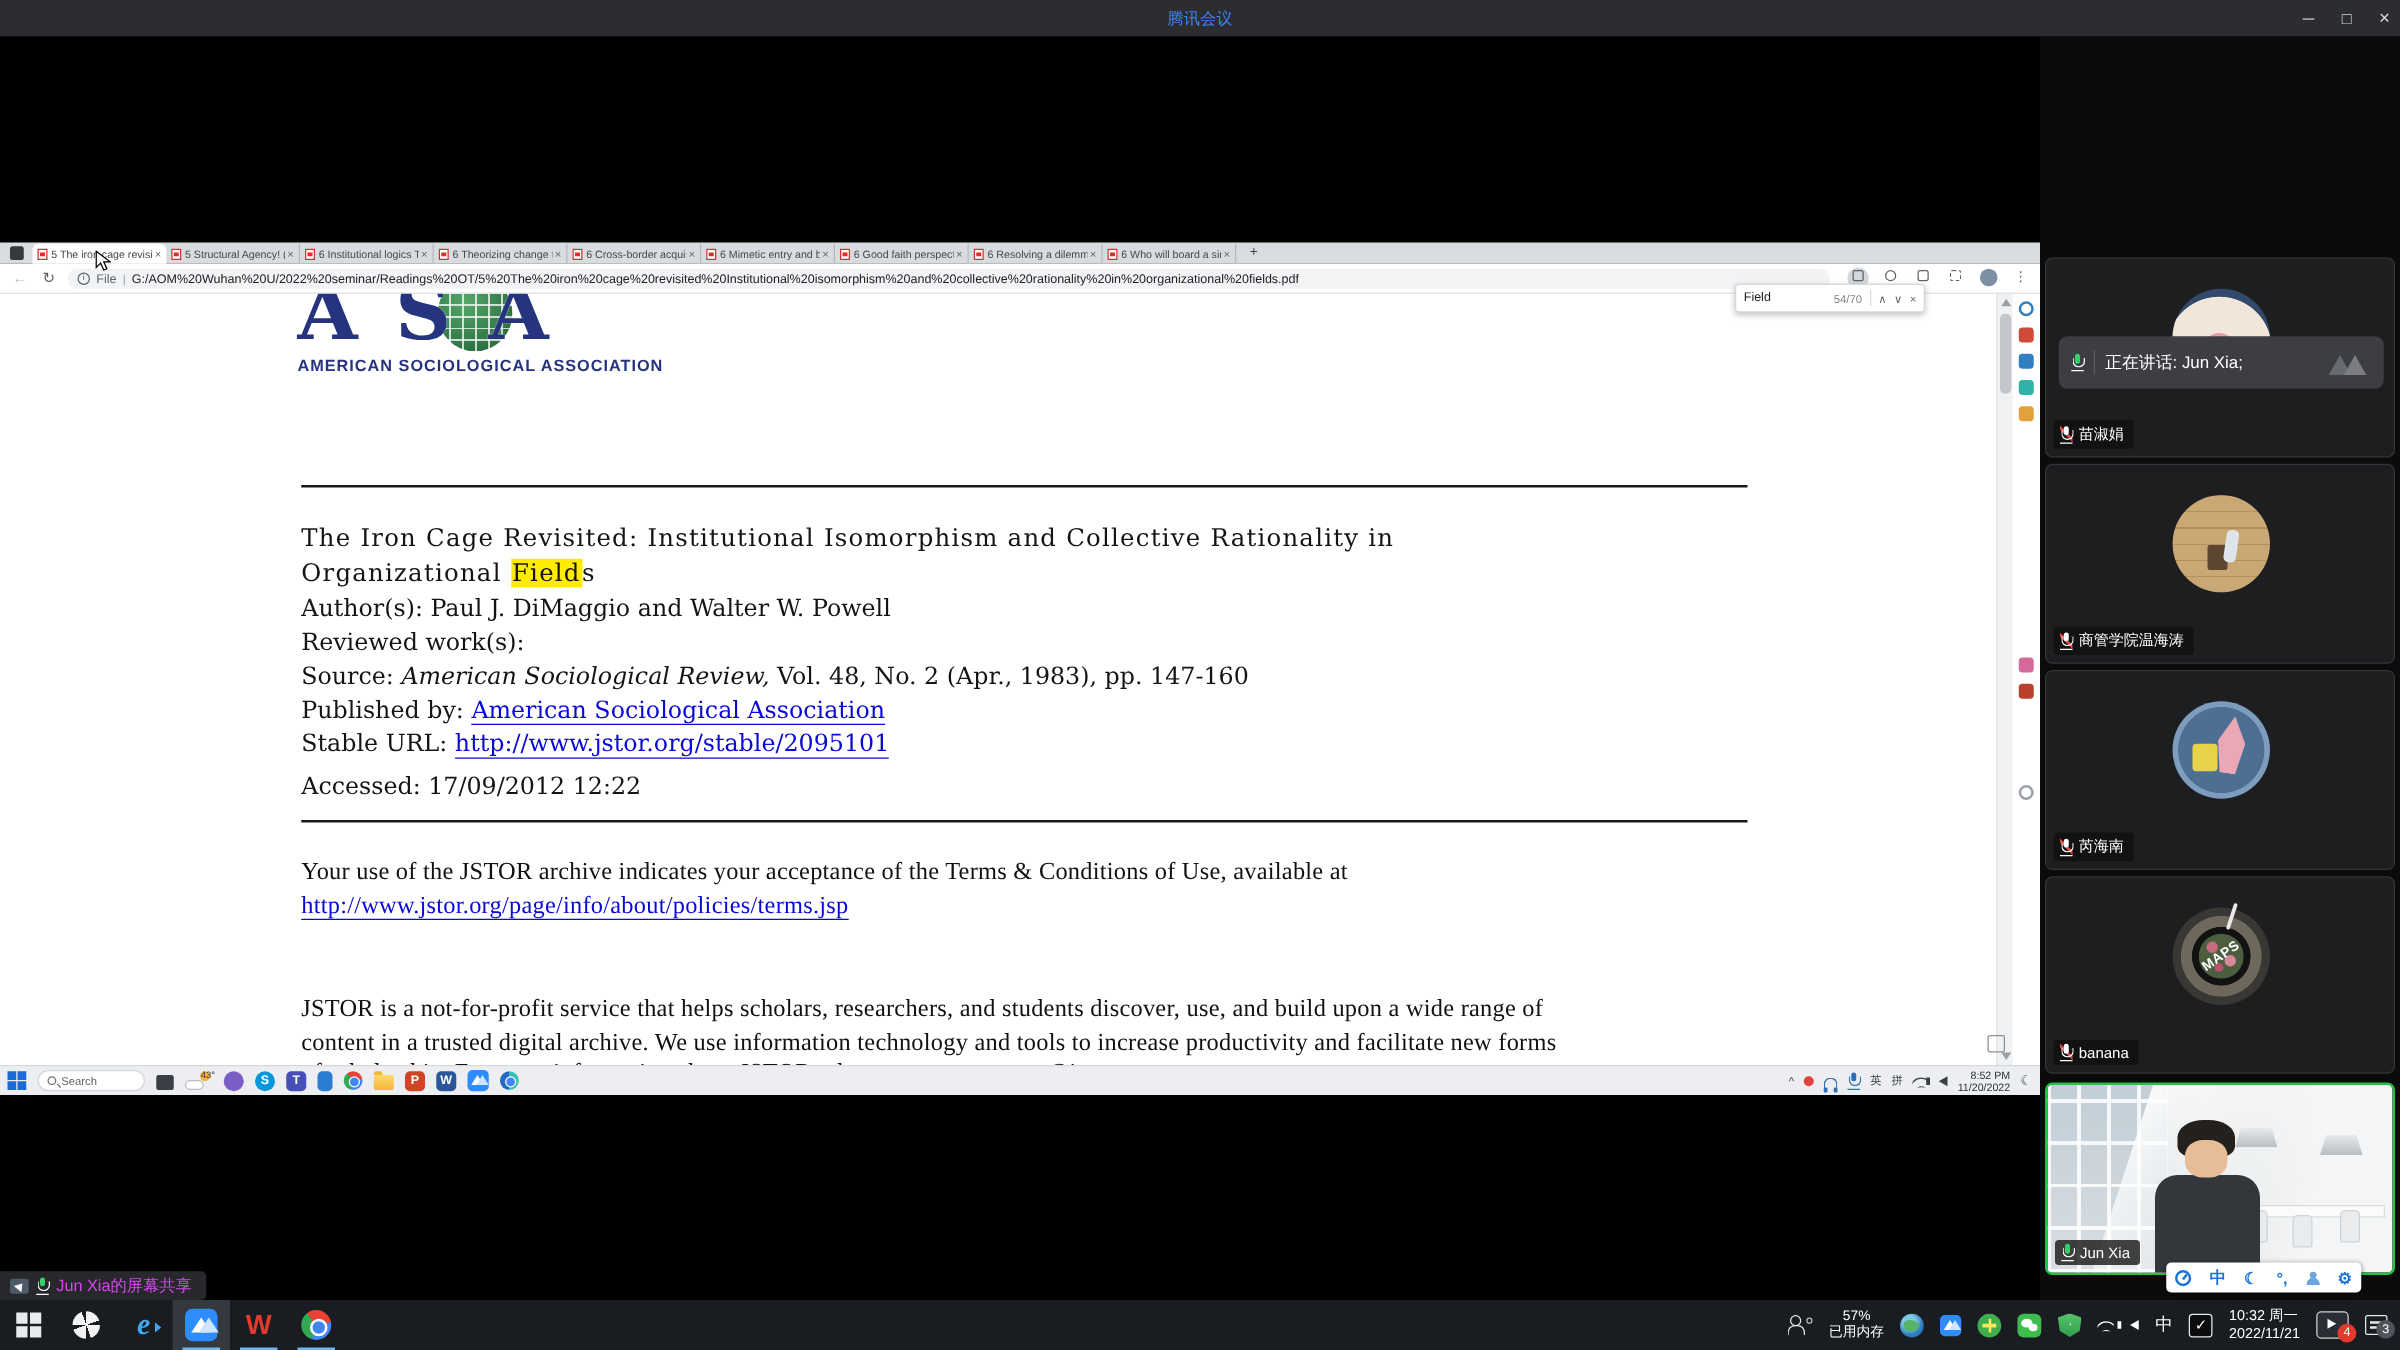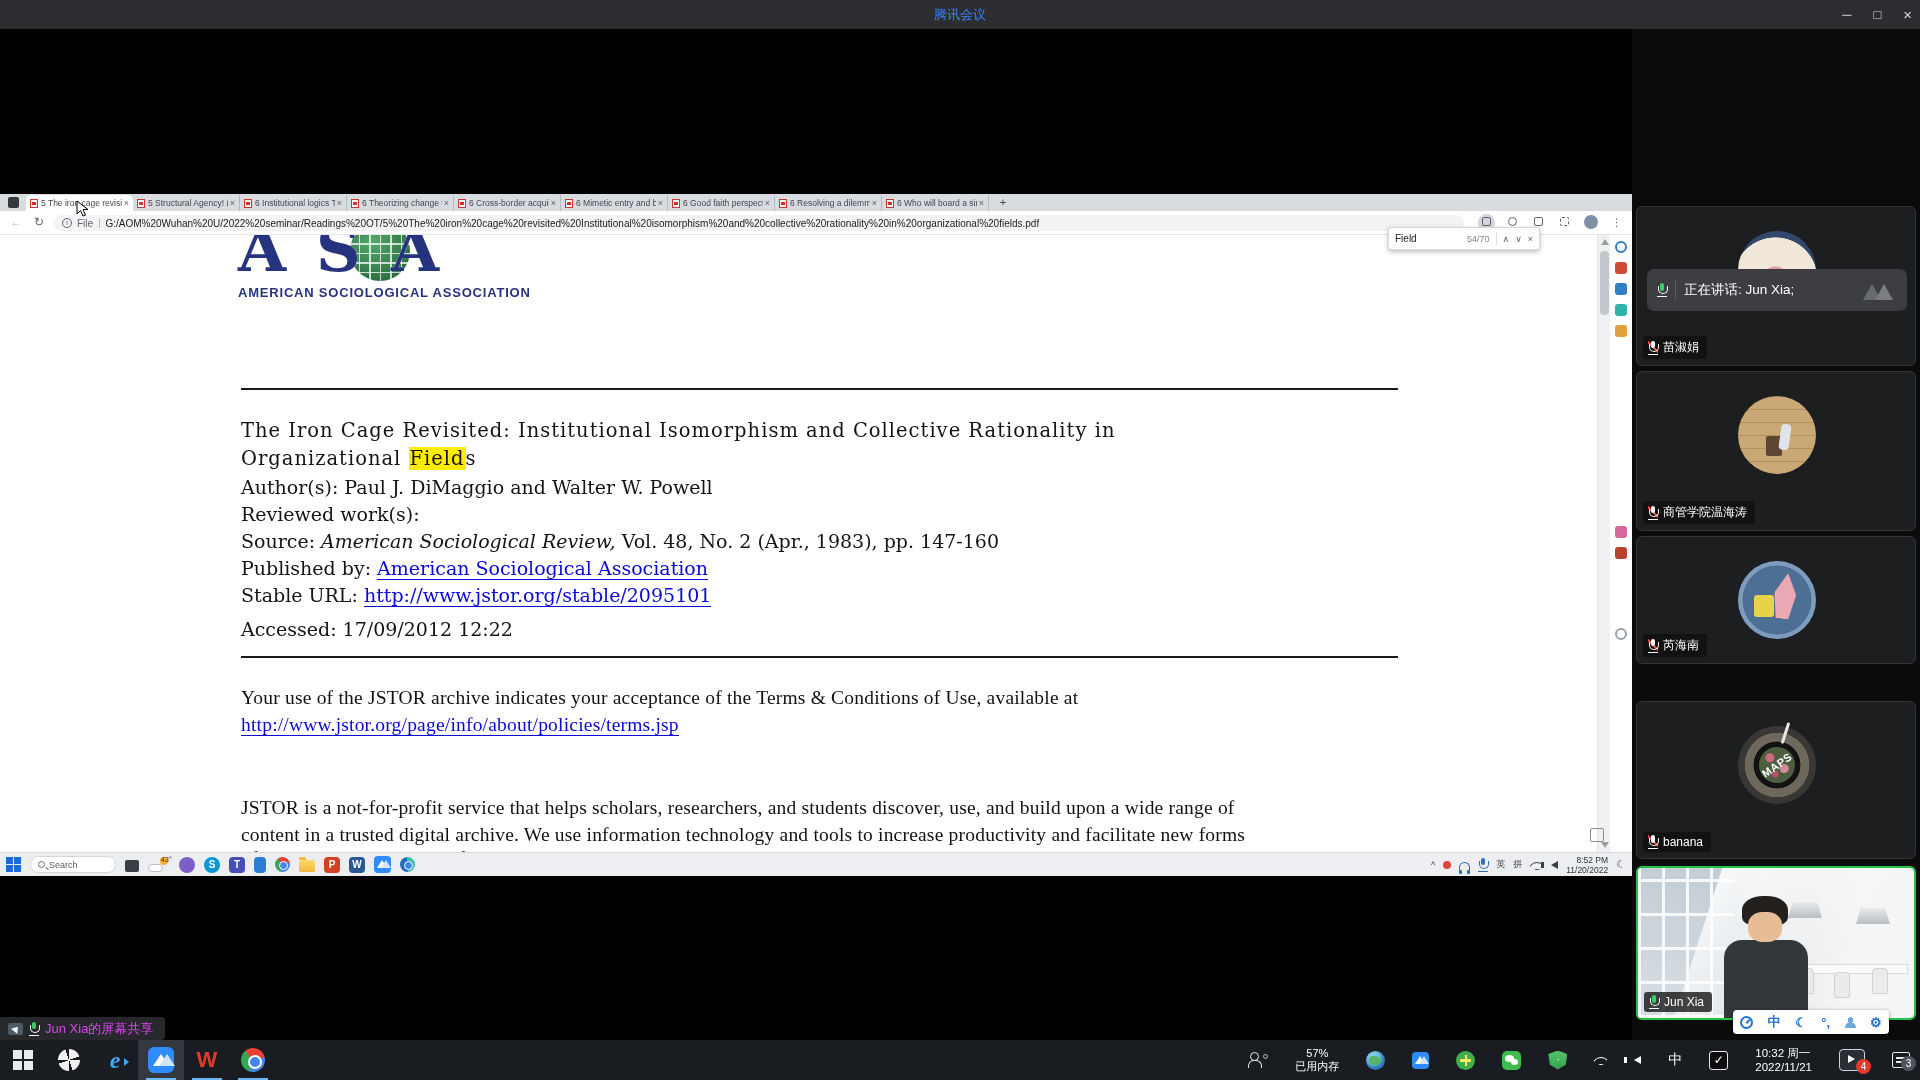--- a/index.html
+++ b/index.html
@@ -196,21 +196,21 @@
 .ielogo::after{content:"";position:absolute;right:-9px;top:9px;border-left:5px solid #3fa9f5;border-top:4px solid transparent;border-bottom:4px solid transparent}
 .tmlogo{width:26px;height:26px;background:#2d8cff;border-radius:6px;position:relative}
 .tmlogo::before{content:"";position:absolute;left:5px;top:7px;width:0;height:0;border-left:8px solid transparent;border-right:8px solid transparent;border-bottom:12px solid #fff}
 .tmlogo::after{content:"";position:absolute;left:11px;top:7px;width:0;height:0;border-left:8px solid transparent;border-right:8px solid transparent;border-bottom:12px solid #cfe4ff}
 .tmlogo.small{width:17px;height:17px;border-radius:4px}
 .tmlogo.small::before{left:3px;top:4px;border-left-width:5px;border-right-width:5px;border-bottom-width:8px}
 .tmlogo.small::after{left:7px;top:4px;border-left-width:5px;border-right-width:5px;border-bottom-width:8px}
 .wpslogo{color:#e33a2f;font-weight:bold;font-size:22px}
 .chromelg{width:24px;height:24px;border-radius:50%;background:conic-gradient(from -40deg,#ea4335 0 33%,#4285f4 33% 66%,#34a853 66% 100%);position:relative}
 .chromelg::after{content:"";position:absolute;left:7px;top:7px;width:10px;height:10px;background:#4285f4;border:2px solid #fff;border-radius:50%}
-.hb-right{margin-left:auto;display:flex;align-items:center;gap:27px;padding-right:10px;color:#fff}
+.hb-right{margin-left:auto;display:flex;align-items:center;gap:13px;padding-right:10px;color:#fff}
 .memtext{font-size:11px;line-height:13px;text-align:center}
 .trayico{width:19px;height:19px;border-radius:4px;position:relative;flex:0 0 auto}
 .globeico{border-radius:50%;background:radial-gradient(circle at 40% 35%,#7ec8e3 0 30%,#2f7fc1 60%,#1d5f9a);overflow:hidden}
 .globeico::after{content:"";position:absolute;left:3px;top:5px;width:12px;height:9px;background:#57b368;border-radius:40% 60% 50% 50%}
 .greenplus{border-radius:50%;background:#3faf4e}
 .greenplus::before{content:"";position:absolute;left:8.5px;top:4px;width:2.5px;height:11px;background:#ffe95c}
 .greenplus::after{content:"";position:absolute;left:4px;top:8.5px;width:11px;height:2.5px;background:#ffe95c}
 .wechat{background:#3dbd4b;border-radius:5px}
 .wechat::before{content:"";position:absolute;left:3px;top:4px;width:9px;height:7px;background:#fff;border-radius:50%}
 .wechat::after{content:"";position:absolute;left:9px;top:8px;width:7px;height:6px;background:#fff;border-radius:50%}
@@ -437,21 +437,21 @@
   </div>
 
   <div class="tile" style="top:342px;height:160px">
     <div class="avatarc avatar-platform"></div>
     <div class="chip">
       <span class="mic muted stand"></span>
       <span>商管学院温海涛</span>
     </div>
   </div>
 
-  <div class="tile" style="top:507px;height:128px">
+  <div class="tile" style="top:507px;height:160px">
     <div class="avatarc avatar-patrick"></div>
     <div class="chip">
       <span class="mic muted stand"></span>
       <span>芮海南</span>
     </div>
   </div>
 
   <div class="tile" style="top:672px;height:158px">
     <div class="avatarc avatar-vinyl">
       <span class="arm"></span>

